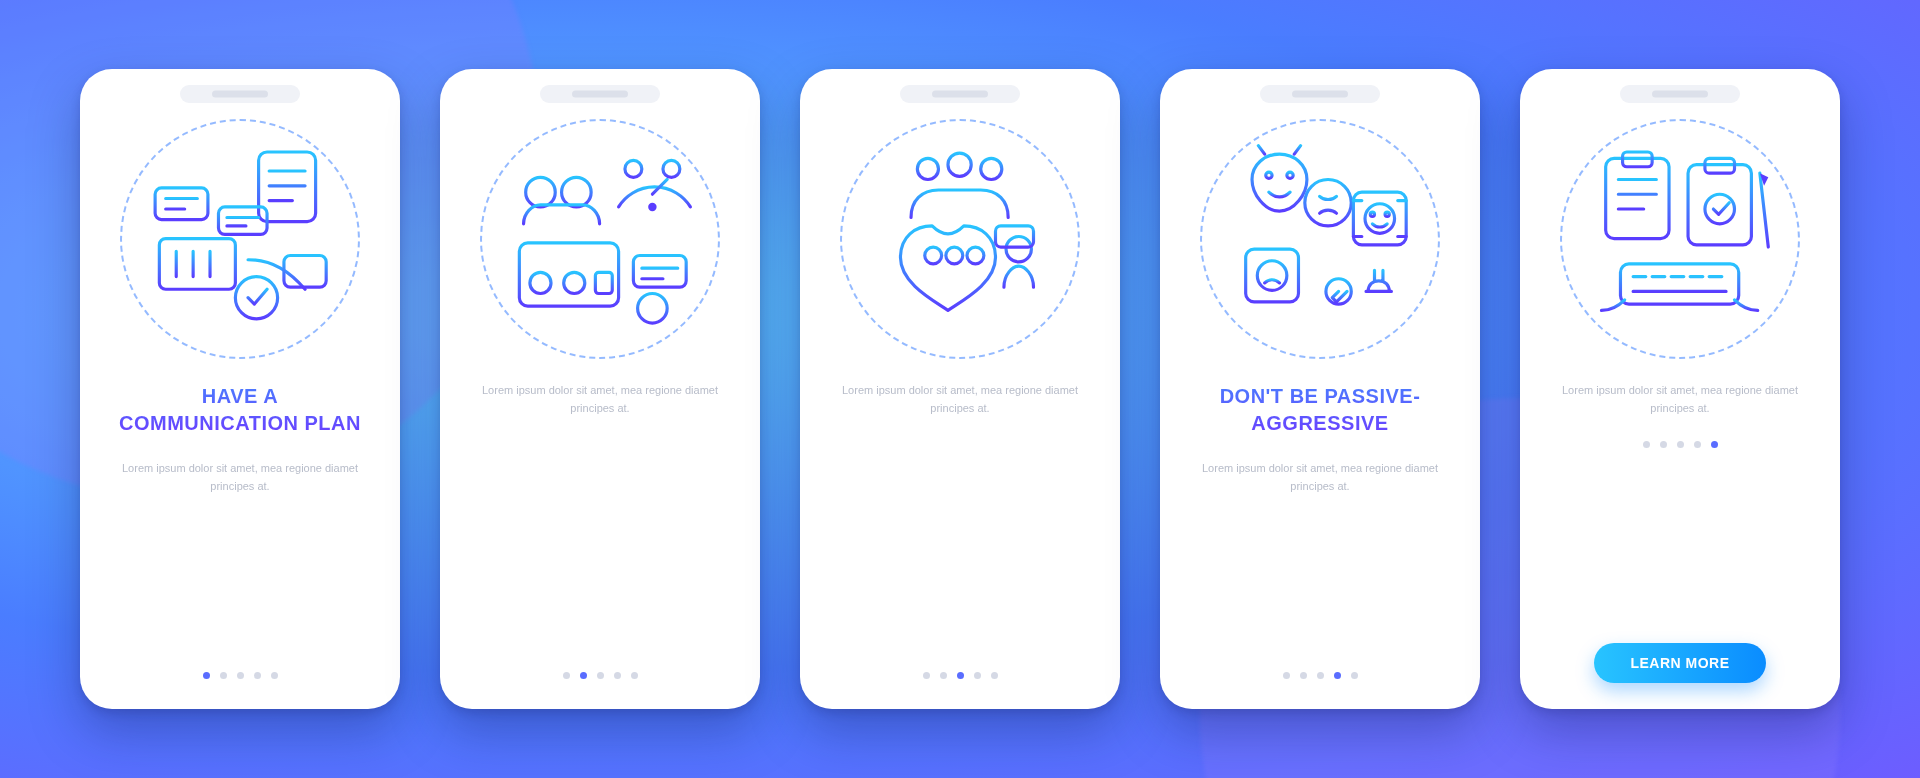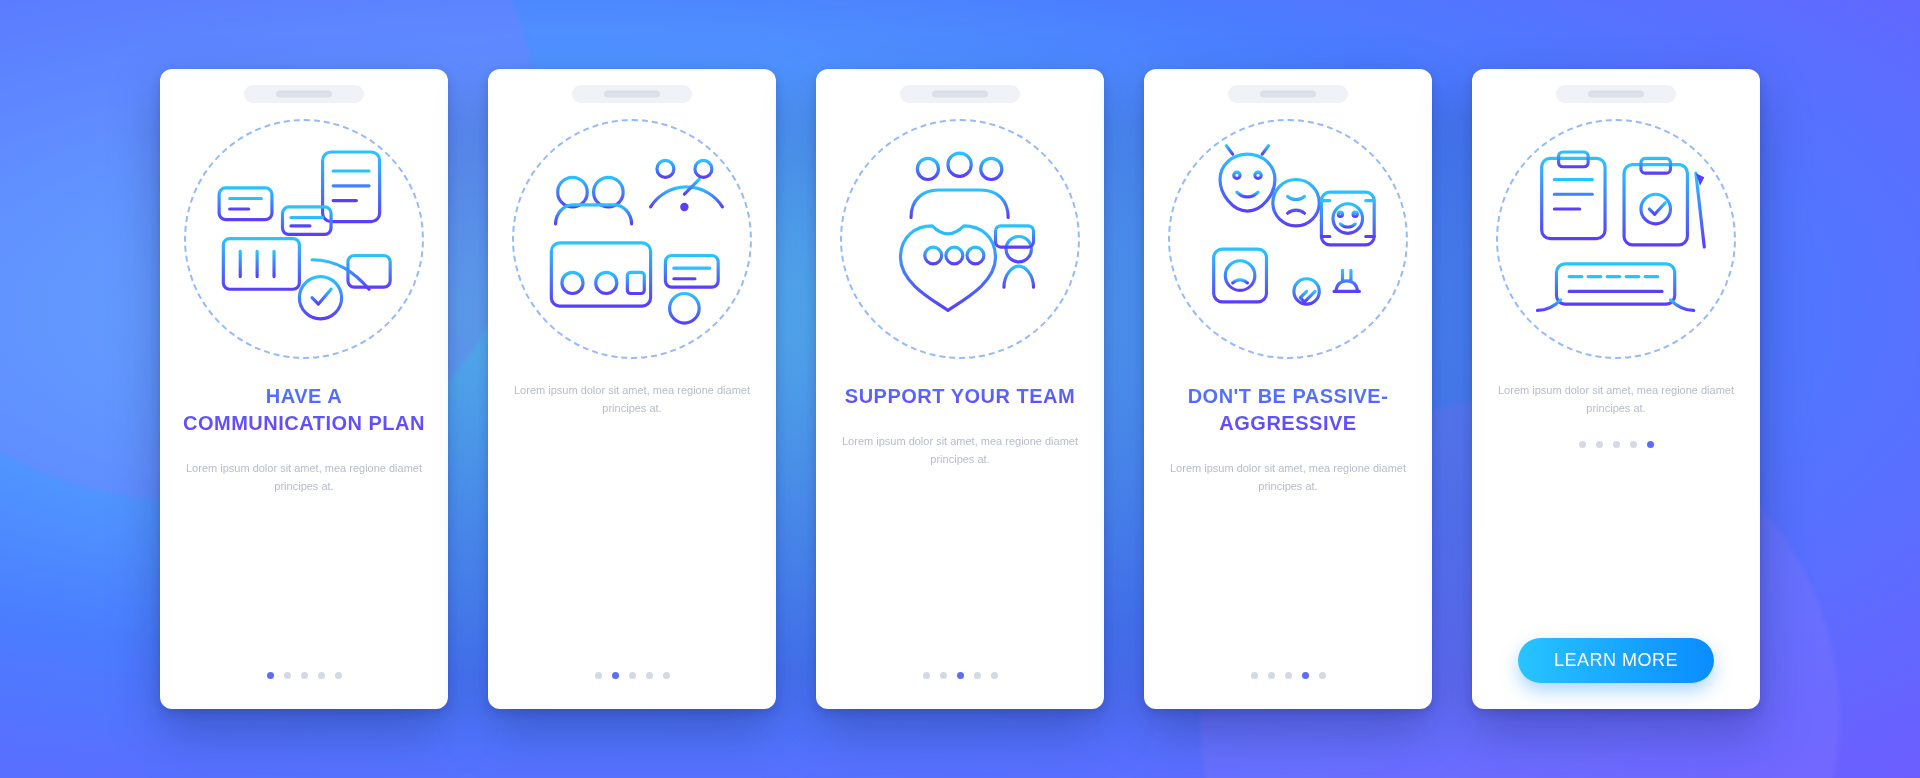--- a/index.html
+++ b/index.html
@@ -8,21 +8,21 @@
   background:radial-gradient(ellipse at 30% 40%,#5dc7ff 0%,#4a7dff 55%,#6d5dff 100%);
   font-family:-apple-system,BlinkMacSystemFont,"Segoe UI",Arial,sans-serif;
   display:flex;align-items:center;justify-content:center;
   position:relative;overflow:hidden;
 }
 .bg-shape{position:absolute;border-radius:50%;background:rgba(138,122,255,.28);filter:blur(2px)}
 .bg-shape.a{width:720px;height:720px;left:-180px;top:-220px}
 .bg-shape.b{width:640px;height:640px;right:80px;bottom:-260px}
 .phones{display:flex;gap:40px;z-index:2}
 .phone{
-  width:288px;height:640px;border-radius:12px;
+  width:320px;height:640px;border-radius:32px;
   background:#fff;box-shadow:0 22px 50px rgba(20,30,100,.35),0 4px 10px rgba(20,30,100,.18);
   padding:36px 18px 26px;display:flex;flex-direction:column;align-items:center;position:relative;
 }
 .notch{position:absolute;top:16px;left:50%;transform:translateX(-50%);width:120px;height:18px;border-radius:14px;background:#f0f2f7}
 .notch::before{content:"";position:absolute;left:50%;top:50%;transform:translate(-50%,-50%);width:56px;height:7px;border-radius:4px;background:#dce0ea}
 .illustration{
   width:240px;height:240px;margin-top:14px;display:flex;align-items:center;justify-content:center;
   position:relative;
 }
 .dashed-circle{
@@ -35,21 +35,21 @@
   background:linear-gradient(180deg,#4a7dff,#6b3dff);-webkit-background-clip:text;background-clip:text;color:transparent;
 }
 .body{
   margin-top:22px;font-size:11px;line-height:1.65;text-align:center;color:#b7bcc9;max-width:250px;
 }
 .dots{margin-top:auto;display:flex;gap:10px;padding-bottom:4px}
 .dot{width:7px;height:7px;border-radius:50%;background:#d5d9e5}
 .dot.active{background:#5a6dff}
 .cta{
   margin-top:auto;padding:12px 36px;border-radius:999px;border:none;cursor:pointer;
-  font-size:18px;font-weight:400;letter-spacing:.5px;color:#fff;
+  font-size:14px;font-weight:700;letter-spacing:.5px;color:#fff;
   background:linear-gradient(90deg,#28c4ff,#0a8cff);
   box-shadow:0 8px 18px rgba(20,140,255,.35);
 }
 .phone.with-cta .dots{margin-top:24px}
 </style>
 </head>
 <body>
 <div class="bg-shape a"></div>
 <div class="bg-shape b"></div>
 
@@ -151,21 +151,20 @@
         <path d="M44 118c0-20 14-30 30-30 10 10 20 10 30 0 16 0 30 10 30 30 0 24-30 40-45 50-15-10-45-26-45-50z"></path>
         <circle cx="75" cy="116" r="8"></circle>
           <circle cx="95" cy="116" r="8"></circle>
           <circle cx="115" cy="116" r="8"></circle>
         <circle cx="156" cy="110" r="12"></circle>
           <path d="M142 146c0-12 8-20 14-20s14 8 14 20"></path>
           <path d="M156 128v18"></path>
         <rect x="134" y="88" width="36" height="20" rx="5"></rect>
       </svg>
     </div>
-    <div class="heading">SUPPORT YOUR TEAM</div>
     <div class="body">Lorem ipsum dolor sit amet, mea regione diamet principes at.</div>
     <div class="dots">
       <span class="dot"></span>
       <span class="dot"></span>
       <span class="dot active"></span>
       <span class="dot"></span>
       <span class="dot"></span>
     </div>
   </div>
 

